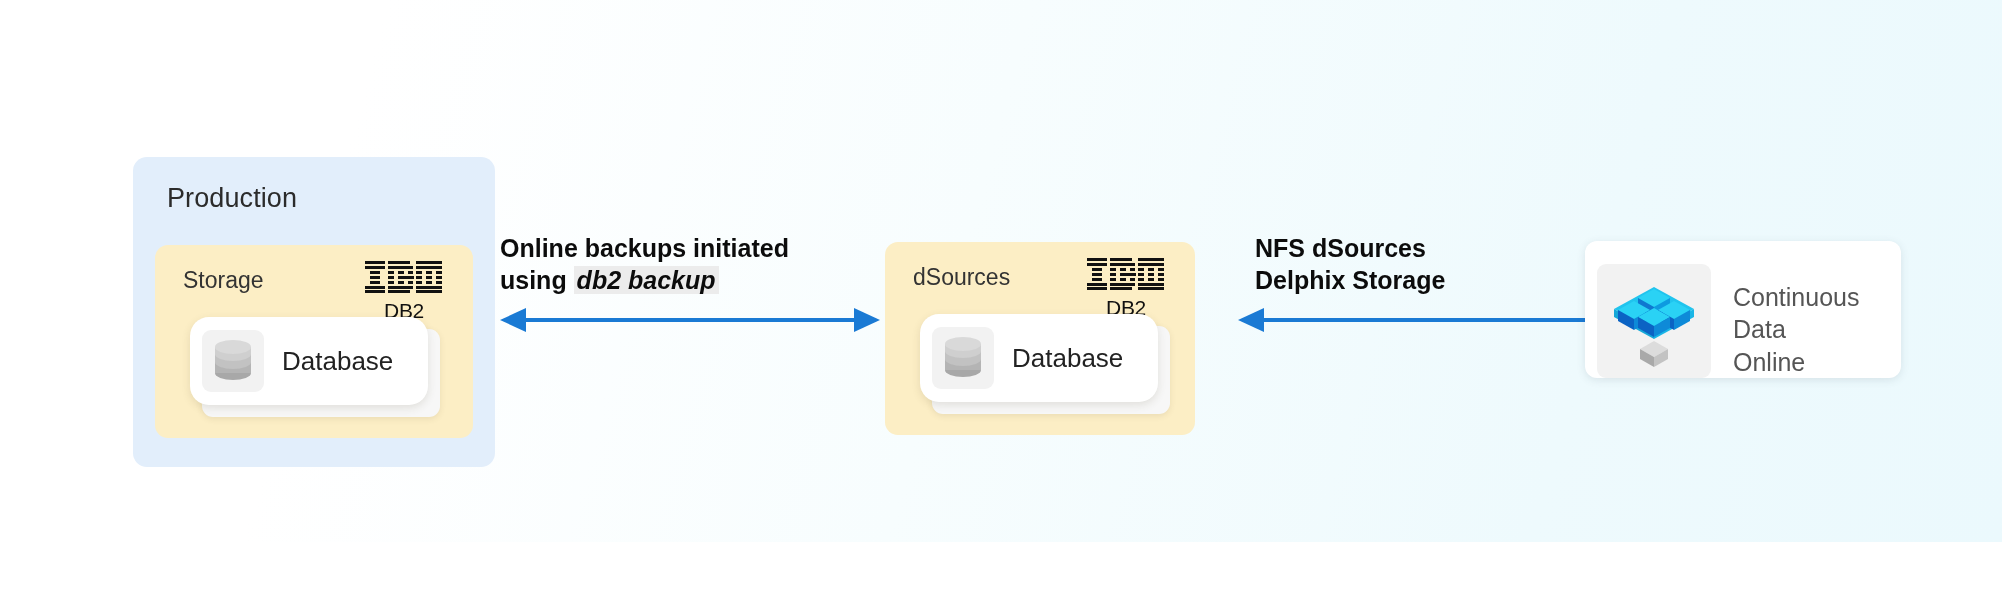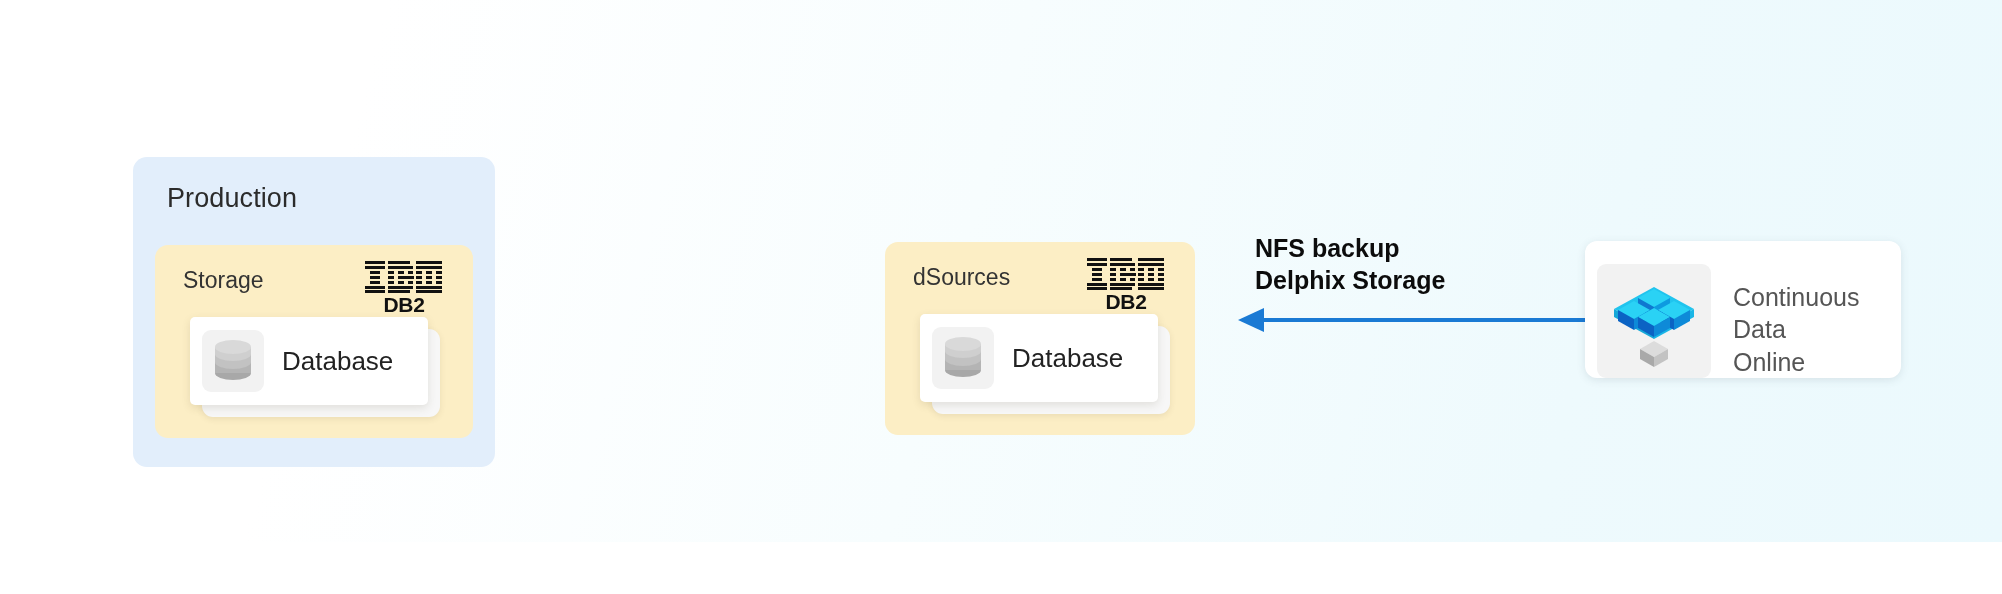--- a/index.html
+++ b/index.html
@@ -82,24 +82,24 @@
     text-align: center;
   }
   .ibm-mark {
     width: 80px;
     height: 32px;
     margin: 0 auto;
     display: block;
   }
   .db2-text {
     font-size: 21px;
-    font-weight: bold;
+    font-weight: normal;
     color: #111111;
     line-height: 1;
-    margin-top: 1px;
+    margin-top: 7px;
     letter-spacing: -0.3px;
   }
 
   
   .card-stack {
     position: absolute;
     left: 35px;
     top: 72px;
     width: 246px;
     height: 104px;
@@ -114,21 +114,21 @@
     border-radius: 11px;
     box-shadow: 0 2px 6px rgba(80,70,40,0.10);
   }
   .card-front {
     position: absolute;
     left: 0;
     top: 0;
     width: 238px;
     height: 88px;
     background: #ffffff;
-    border-radius: 5px;
+    border-radius: 19px;
     box-shadow: 0 3px 8px rgba(80,70,40,0.13);
     display: flex;
     align-items: center;
   }
   .db-icon-wrap {
     width: 62px;
     height: 62px;
     margin-left: 12px;
     background: #f2f2f2;
     border-radius: 9px;
@@ -272,20 +272,31 @@
               <rect x="5" y="10" width="36" height="7" fill="#cfcfcf"></rect>
               <ellipse cx="23" cy="10" rx="18" ry="7" fill="#d9d9d9"></ellipse>
             </svg>
           </div>
           <div class="db-label">Database</div>
         </div>
       </div>
     </div>
   </div>
 
+  <div class="arrow-group" id="backup-arrow-group">
+    <div class="arrow-label">
+      <span>Online backups initiated</span><br>
+      <span>using </span><span class="code-chip">db2 backup</span>
+    </div>
+    <svg class="arrow-svg" width="380" height="34" viewBox="0 0 380 34">
+      <line x1="18" y1="17" x2="362" y2="17" stroke="#1a7ad4" stroke-width="4"></line>
+      <polygon points="0,17 26,5 26,29" fill="#1a7ad4"></polygon>
+      <polygon points="380,17 354,5 354,29" fill="#1a7ad4"></polygon>
+    </svg>
+  </div>
 
   <div class="amber-box" id="dsources-box">
     <div class="amber-label">dSources</div>
 
     <div class="ibm-logo">
       <svg class="ibm-mark" viewBox="0 0 80 32">
         <g fill="#111111">
           <rect x="1" y="0" width="20" height="3"></rect>
           <rect x="1" y="5" width="20" height="3"></rect>
           <rect x="6" y="10" width="10" height="3"></rect>
@@ -337,21 +348,21 @@
             <ellipse cx="23" cy="10" rx="18" ry="7" fill="#d9d9d9"></ellipse>
           </svg>
         </div>
         <div class="db-label">Database</div>
       </div>
     </div>
   </div>
 
   <div class="arrow-group" id="nfs-arrow-group">
     <div class="arrow-label">
-      <span>NFS backup</span><br>
+      <span>NFS dSources</span><br>
       <span>Delphix Storage</span>
     </div>
     <svg class="arrow-svg" width="360" height="34" viewBox="0 0 360 34">
       <line x1="18" y1="17" x2="360" y2="17" stroke="#1a7ad4" stroke-width="4"></line>
       <polygon points="0,17 26,5 26,29" fill="#1a7ad4"></polygon>
     </svg>
   </div>
 
   <div id="engine-card">
     <div class="engine-icon-wrap">

